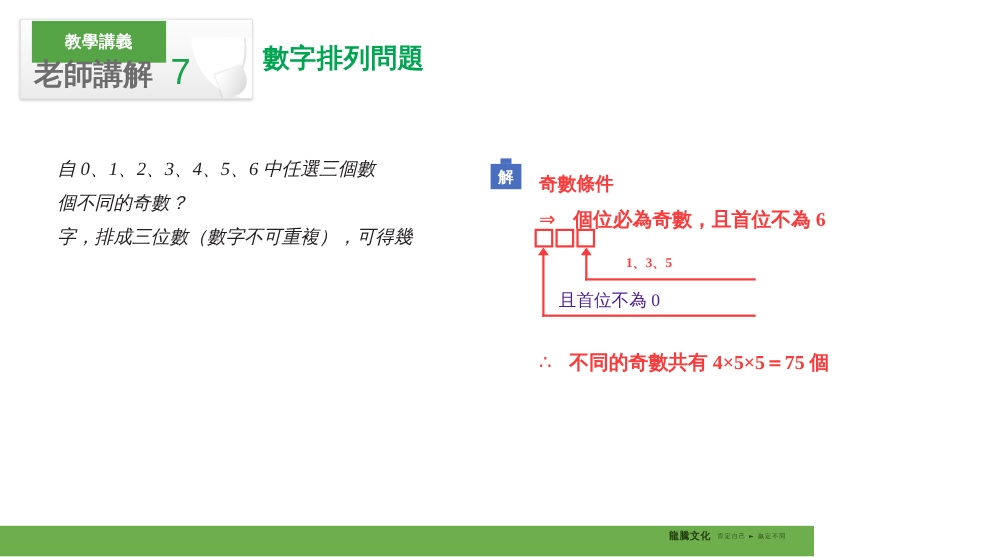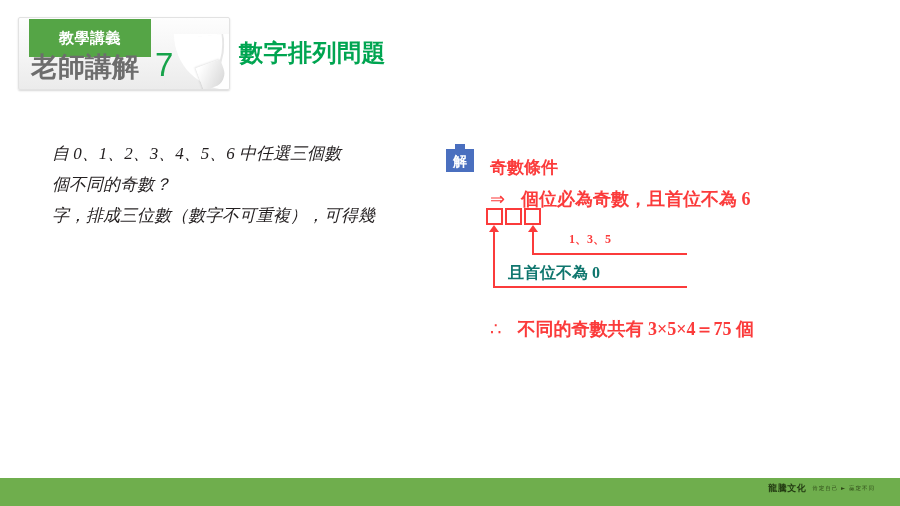--- a/index.html
+++ b/index.html
@@ -293,41 +293,41 @@
     left: 7px;
     top: 78px;
     width: 194px;
     height: 2px;
     background: #fb3b3b;
   }
   .label-lead {
     position: absolute;
     left: 22px;
     top: 55px;
-    color: #0f766e;
+    color: #4c1d95;
     font-family: "Liberation Serif", serif;
     font-size: 16px;
-    font-weight: bold;
+    font-weight: normal;
     white-space: nowrap;
   }
 
   .sol-answer {
     position: absolute;
     left: 44px;
     top: 161px;
     font-size: 18px;
   }
   .sol-answer .therefore { margin-right: 16px; font-weight: normal; }
 
   
   .footer-band {
     position: absolute;
     left: 0;
     bottom: 0;
-    width: 900px;
+    width: 740px;
     height: 28px;
     background: #6fae4d;
   }
   .footer-logo {
     position: absolute;
     right: 25px;
     top: 6px;
     display: flex;
     align-items: flex-end;
     gap: 6px;
@@ -403,21 +403,21 @@
       <div class="arrow-units-elbow"></div>
       <div class="label-units">1、3、5</div>
 
       <div class="arrow-lead-head"></div>
       <div class="arrow-lead-stem"></div>
       <div class="arrow-lead-elbow"></div>
       <div class="label-lead">且首位不為 0</div>
     </div>
 
     <div class="sol-line sol-answer">
-      <span class="therefore">∴</span><span>不同的奇數共有 3×5×4＝75 個</span>
+      <span class="therefore">∴</span><span>不同的奇數共有 4×5×5＝75 個</span>
     </div>
   </div>
 
   <div class="footer-band">
     <div class="footer-logo">
       <span class="footer-brand">龍騰文化</span>
       <span class="footer-slogan">肯定自己 ► 贏定不同</span>
     </div>
   </div>
 

